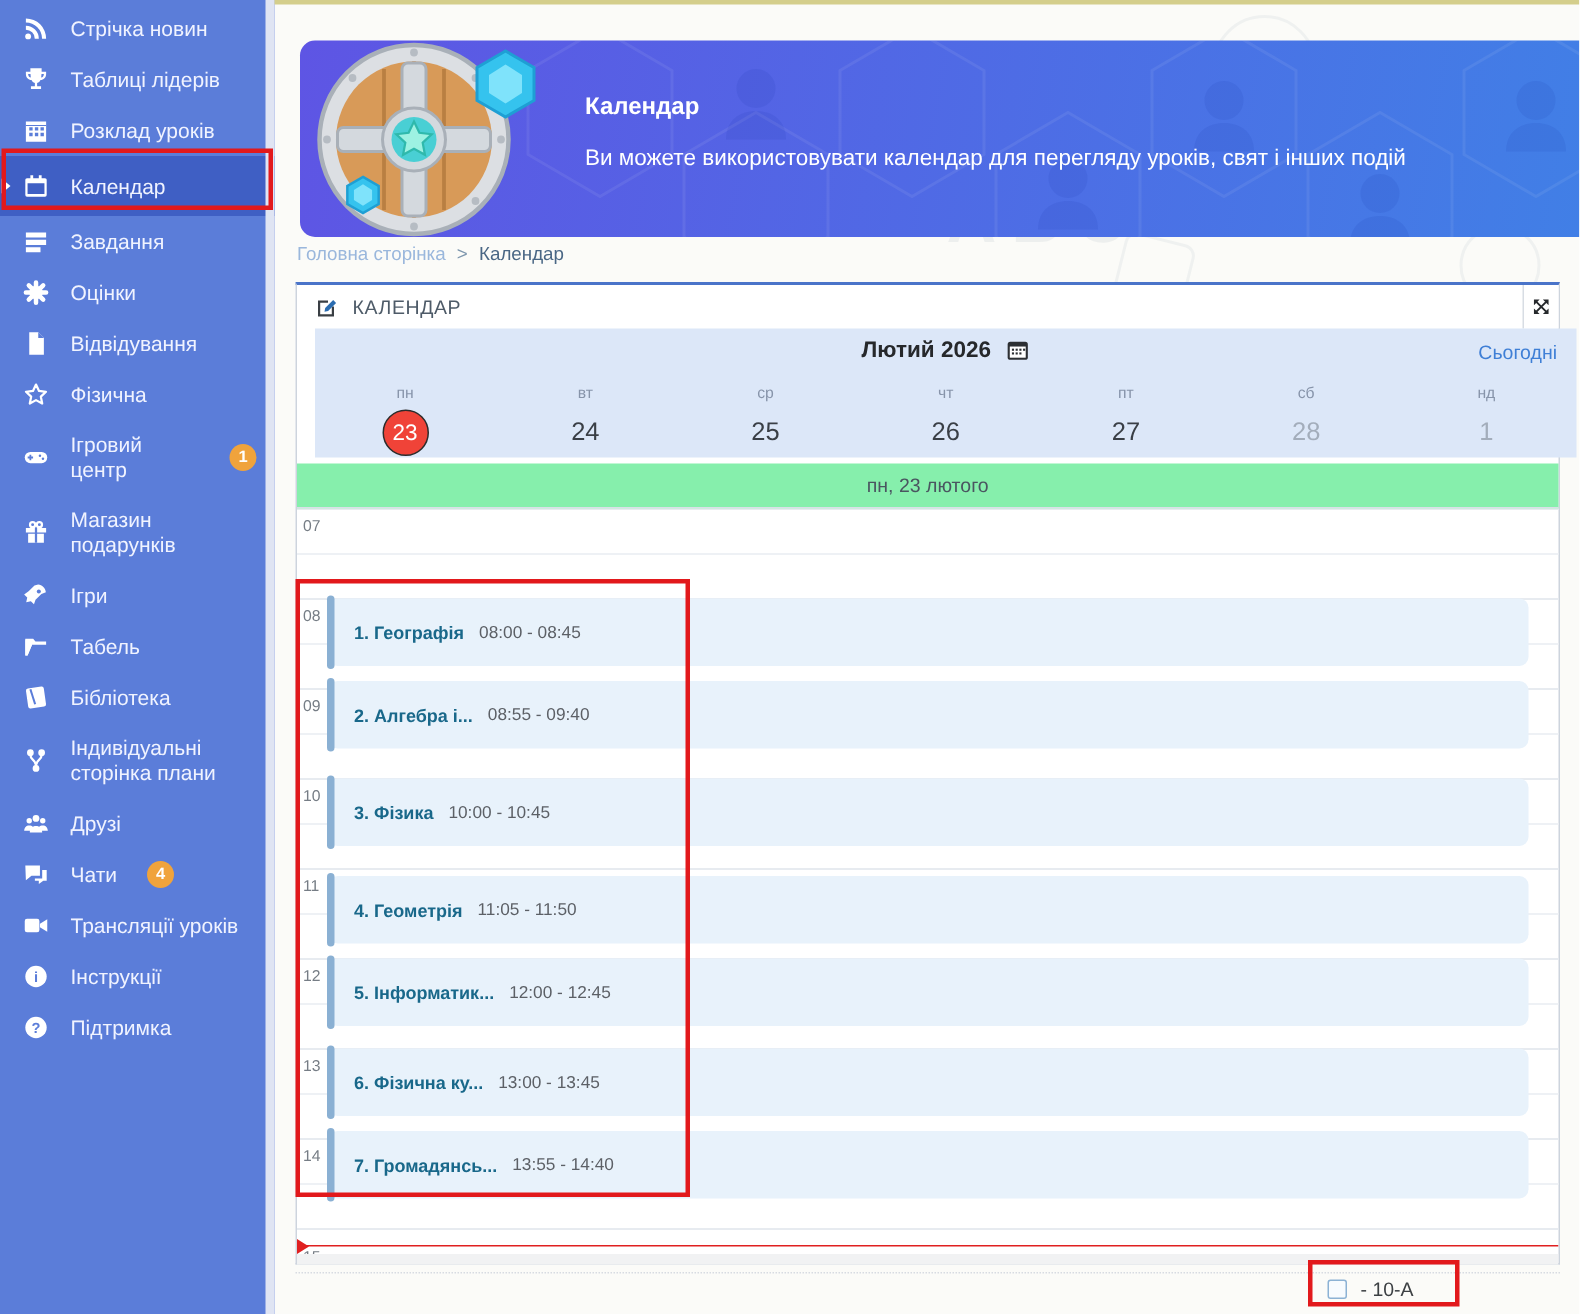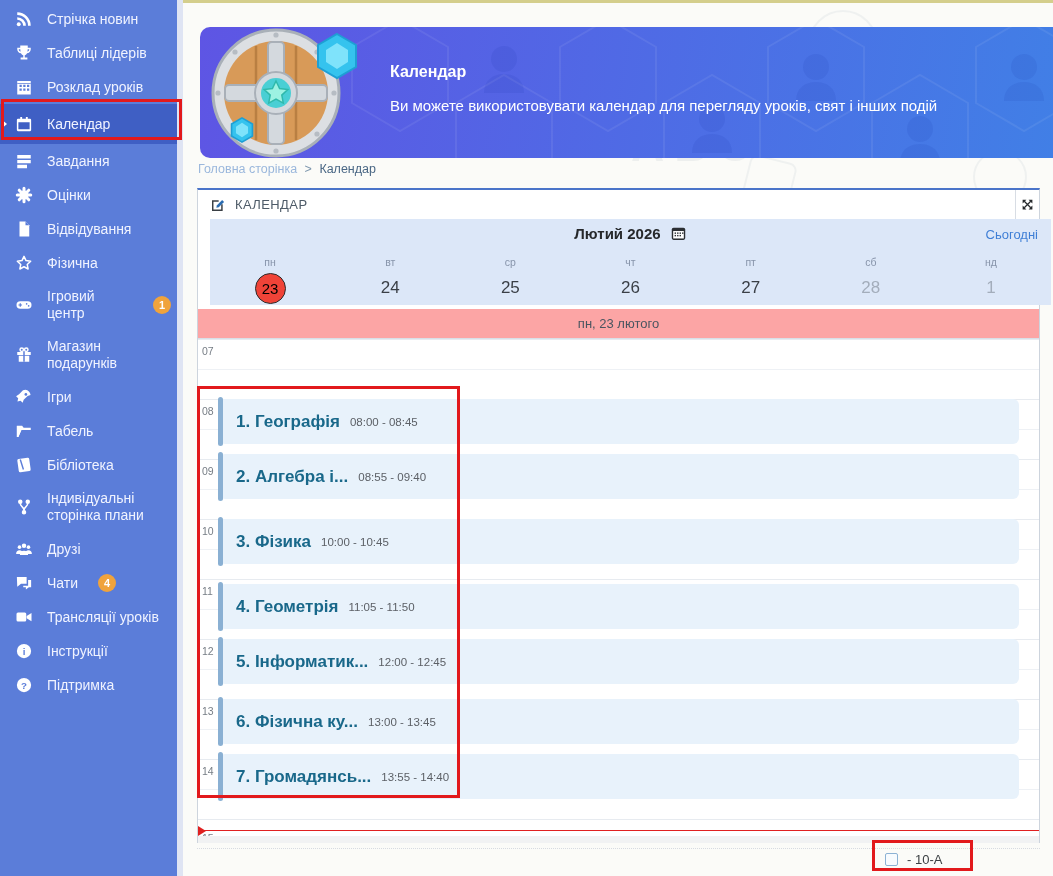--- a/index.html
+++ b/index.html
@@ -60,34 +60,34 @@
 .today-link{position:absolute;right:13px;top:8px;color:var(--link);font-size:13px;cursor:pointer;}
 .month-row{position:absolute;left:0;top:6px;width:100%;display:flex;align-items:center;justify-content:center;gap:9px;}
 .month-title{font-size:15px;font-weight:bold;color:#26282b;}
 .weekday-row,.date-row{position:absolute;left:0;width:100%;display:flex;}
 .weekday-row{top:37px;}
 .weekday-row span{flex:1;text-align:center;font-size:10.5px;color:#8794aa;}
 .date-row{top:52px;}
 .date-cell{flex:1;display:flex;align-items:center;justify-content:center;font-size:17px;color:#3a3f46;height:34px;cursor:pointer;}
 .date-cell.muted{color:#a3adbb;}
 .date-cell.today .date-num{display:flex;align-items:center;justify-content:center;width:31px;height:31px;
-  border-radius:50%;background:var(--today-circle);border:1.5px solid #2c2c2c;color:#000000;font-size:15px;}
+  border-radius:50%;background:var(--today-circle);border:1.5px solid #2c2c2c;color:#ffffff;font-size:15px;}
 
 
 .day-hd{position:absolute;left:0;top:119px;width:100%;height:30px;display:flex;align-items:center;justify-content:center;
-  font-size:13px;color:#4a5560;border-bottom:1px solid #d9dfe7;background:#fca5a5;}
+  font-size:13px;color:#4a5560;border-bottom:1px solid #d9dfe7;background:#86efac;}
 
 
 .grid{position:absolute;left:0;top:149px;width:100%;height:504px;overflow:hidden;
   background-image:repeating-linear-gradient(to bottom,#e7ebf0 0 1px,transparent 1px 30px,#eef1f5 30px 31px,transparent 31px 60px);}
 .hour-lb{position:absolute;left:4px;font-size:10.5px;color:#767d85;}
 .event{position:absolute;left:21px;width:800px;height:45px;background:var(--event-bg);border-radius:6px;
   display:flex;align-items:center;padding-left:17px;cursor:pointer;}
 .event::before{content:"";position:absolute;left:-1px;top:-2px;bottom:-2px;width:5px;border-radius:4px;background:var(--event-bar);}
-.event-title{font-size:17px;font-weight:bold;color:var(--event-title);}
+.event-title{font-size:12px;font-weight:bold;color:var(--event-title);}
 .event-time{font-size:11.5px;color:#5c6066;margin-left:10px;}
 .now-line{position:absolute;left:0;top:491px;width:100%;border-top:1px solid var(--now-line);}
 .now-line::before{content:"";position:absolute;left:0;top:-5px;border-left:8px solid var(--now-line);
   border-top:5px solid transparent;border-bottom:5px solid transparent;}
 .grid-bottom{position:absolute;left:0;top:497px;width:100%;height:7px;background:#f1f2f3;}
 
 
 .footer{position:absolute;left:14px;top:843px;width:843px;height:33px;}
 .footer-dots{position:absolute;left:0;top:5px;width:100%;border-top:1px dotted #d7dbe1;}
 .legend{position:absolute;left:688px;top:9px;display:flex;align-items:center;cursor:pointer;justify-content:space-between;}

